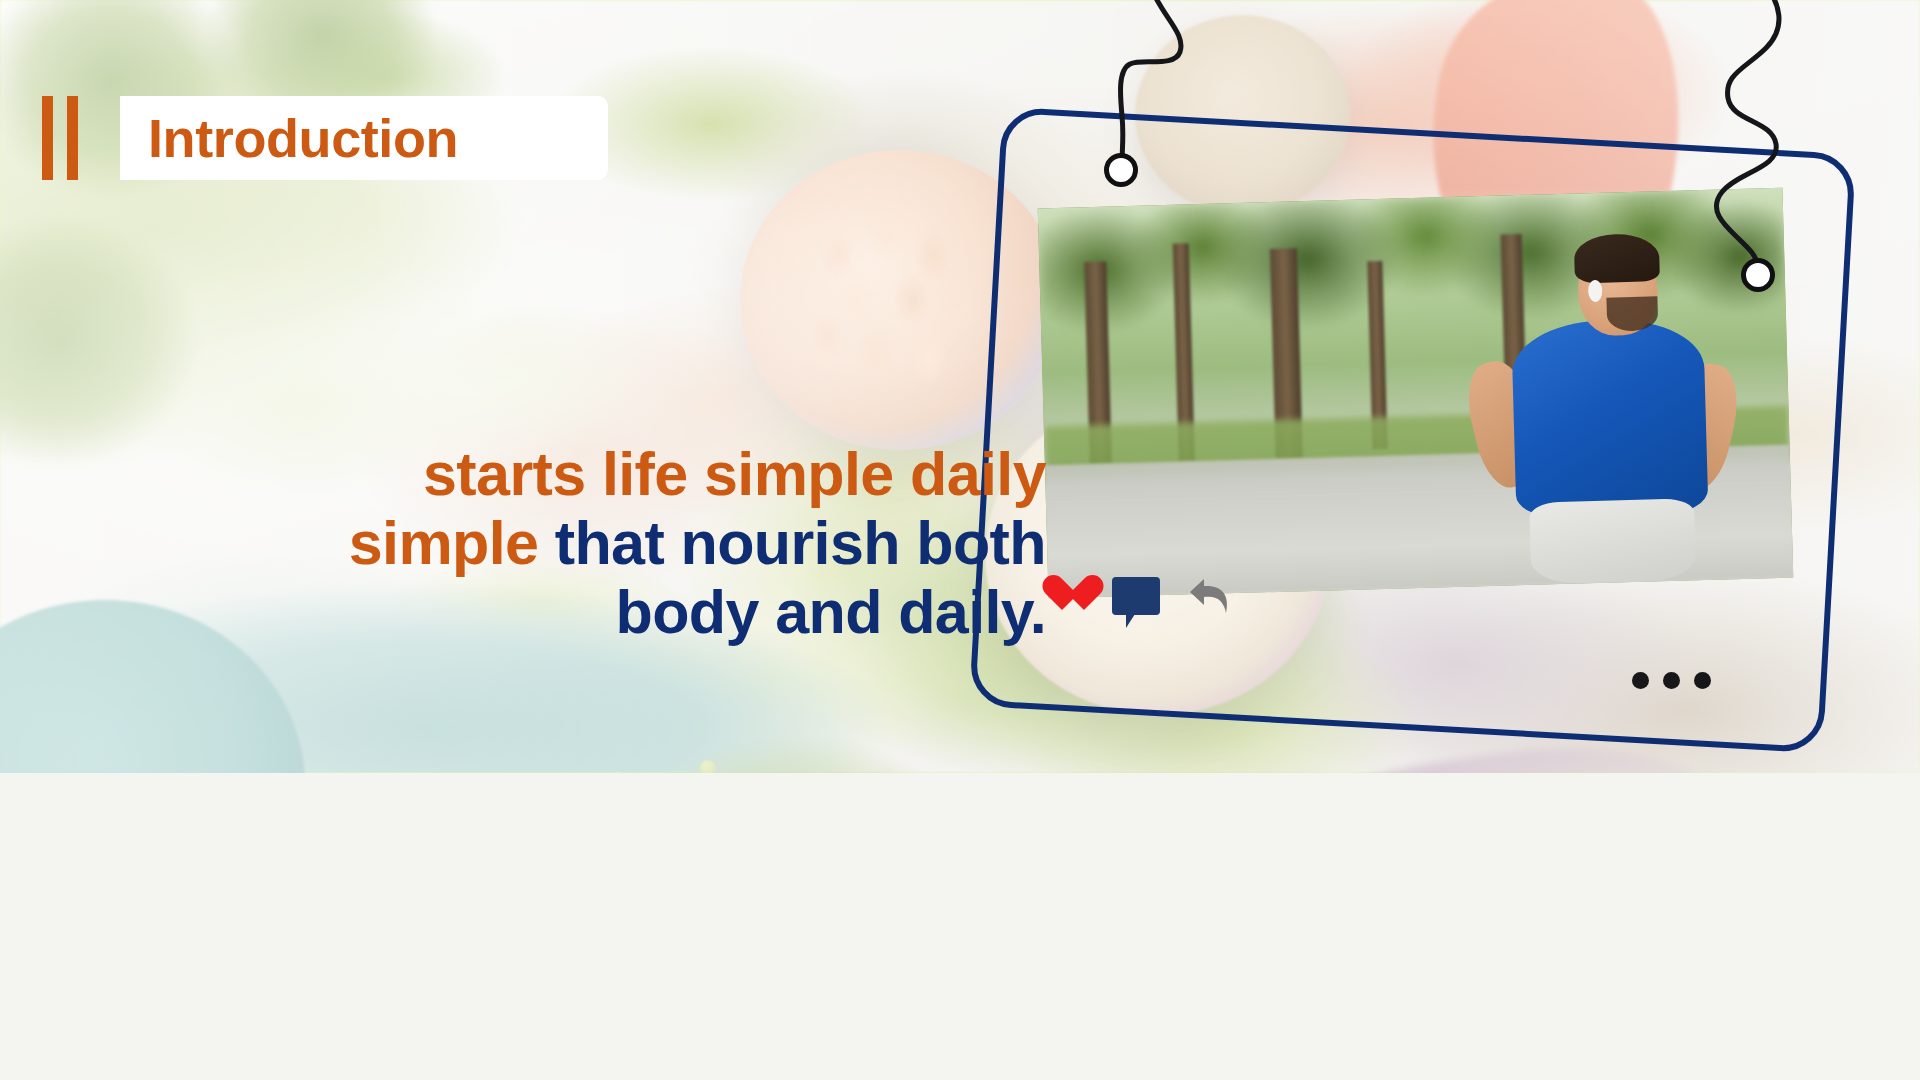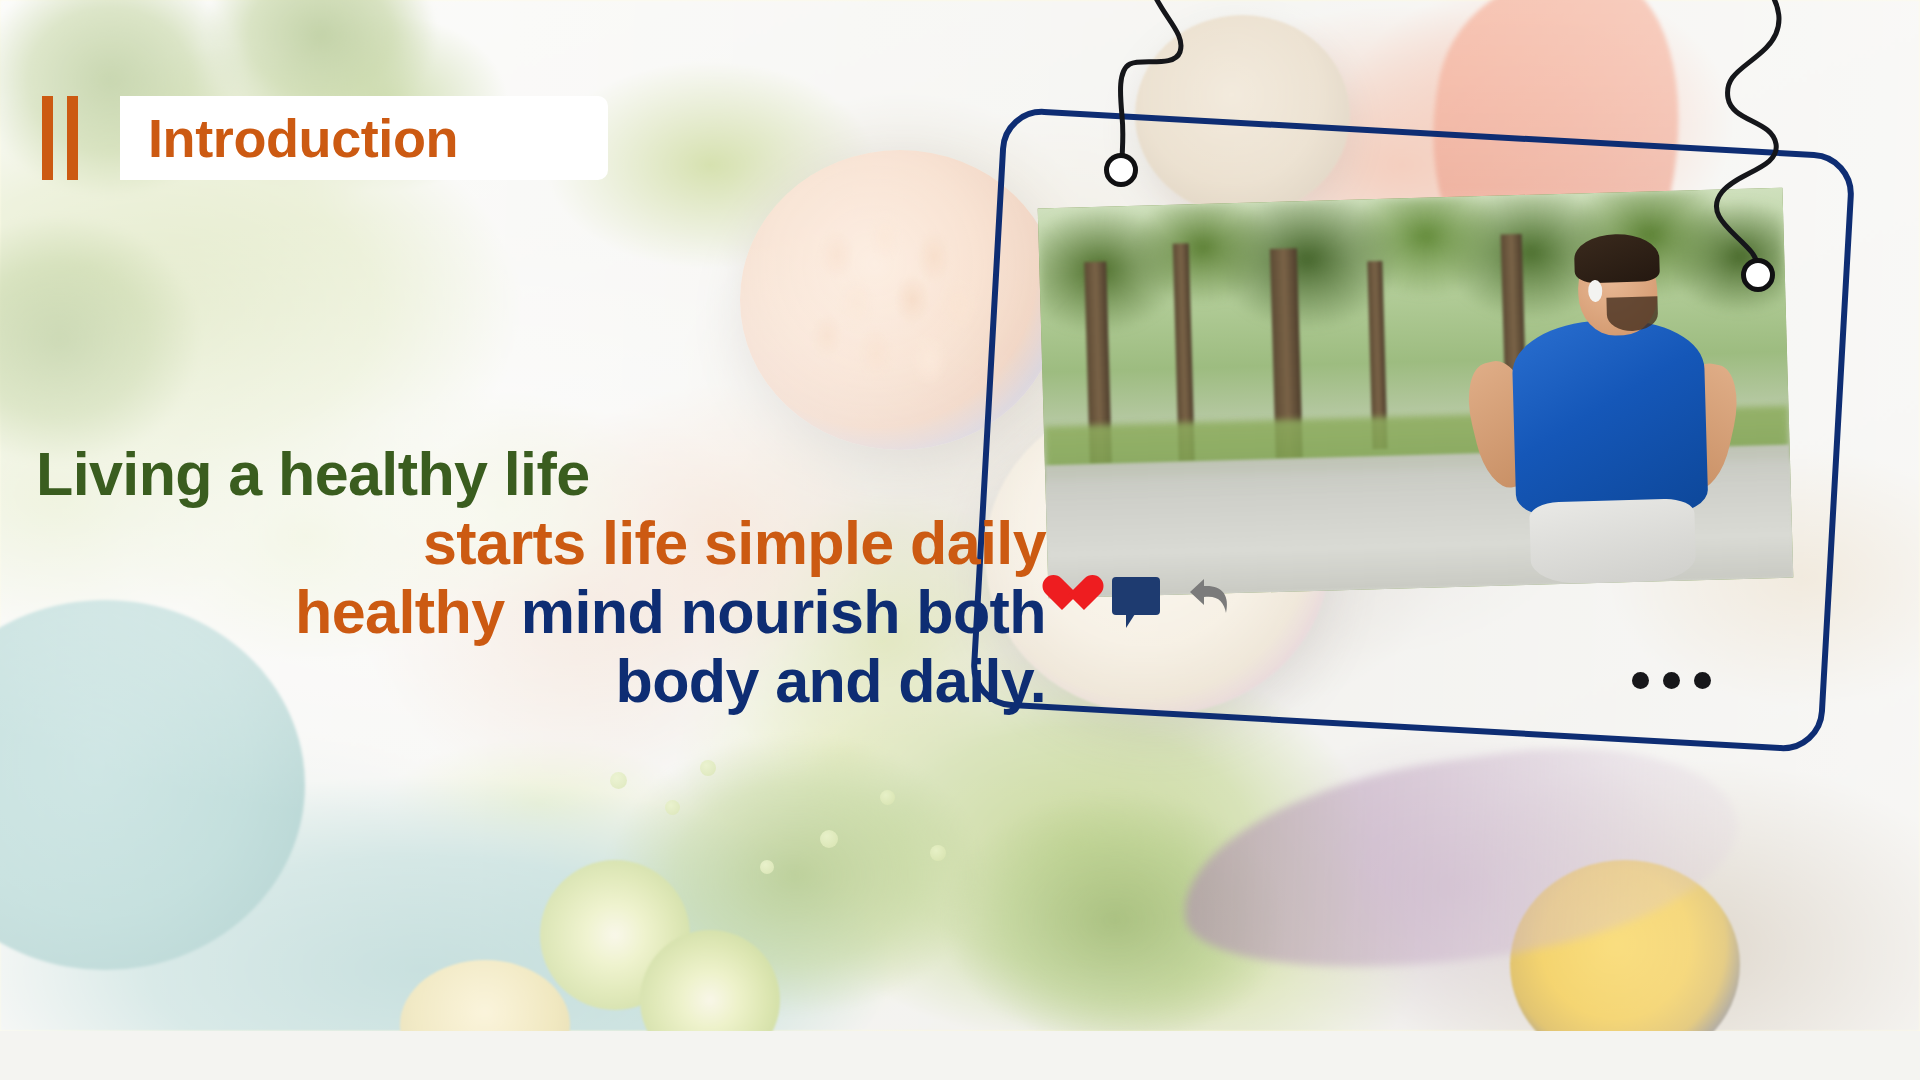--- a/index.html
+++ b/index.html
@@ -6,23 +6,23 @@
   html,body { width:1920px; height:1080px; overflow:hidden; }
   body {
     font-family:"Liberation Sans", sans-serif;
     background:#f4f4f1;
     position:relative;
   }
 
   
   .slide {
     position:absolute; inset:0;
-    width:1920px; height:1031px;
+    width:1920px; height:773px;
     overflow:hidden;
-    background:#fef9c3;
+    background:#bef264;
   }
 
   
   .bg { position:absolute; inset:0; overflow:hidden; }
   .bg-base {
     position:absolute; inset:0;
     background:
       radial-gradient(ellipse 34% 26% at 22% 94%, #8fc0bd 0%, #a9cfcb 42%, rgba(200,220,217,0) 72%),
       radial-gradient(ellipse 18% 22% at 14% 86%, #d6e6df 0%, rgba(214,230,223,0) 70%),
       radial-gradient(ellipse 26% 30% at 8% 30%, #c3d28d 0%, #d6e0ad 45%, rgba(220,228,195,0) 74%),
@@ -325,29 +325,26 @@
     <div class="title-bars">
       <span class="bar"></span>
       <span class="bar"></span>
     </div>
     <div class="title-plate">
       <span class="title-text">Introduction</span>
     </div>
   </div>
 
   <div class="headline">
-    <span class="ln first">
-      <span class="c-green">Living a healthy life</span>
-    </span>
     <span class="ln">
       <span class="c-orange">starts life simple daily</span>
     </span>
     <span class="ln">
-      <span class="c-orange">healthy</span>
-      <span class="c-navy">mind nourish both</span>
+      <span class="c-orange">simple</span>
+      <span class="c-navy">that nourish both</span>
     </span>
     <span class="ln">
       <span class="c-navy">body and daily.</span>
     </span>
   </div>
 
   <div class="wire" style="left:1060px; top:-10px;">
     <svg width="220" height="190" viewBox="0 0 220 190" fill="none">
       <path d="M92 0 C 104 28, 126 44, 120 62 C 114 78, 82 68, 70 74 C 58 80, 60 104, 62 126 C 64 146, 62 160, 62 172" stroke="#15161a" stroke-width="5" stroke-linecap="round"></path>
     </svg>

